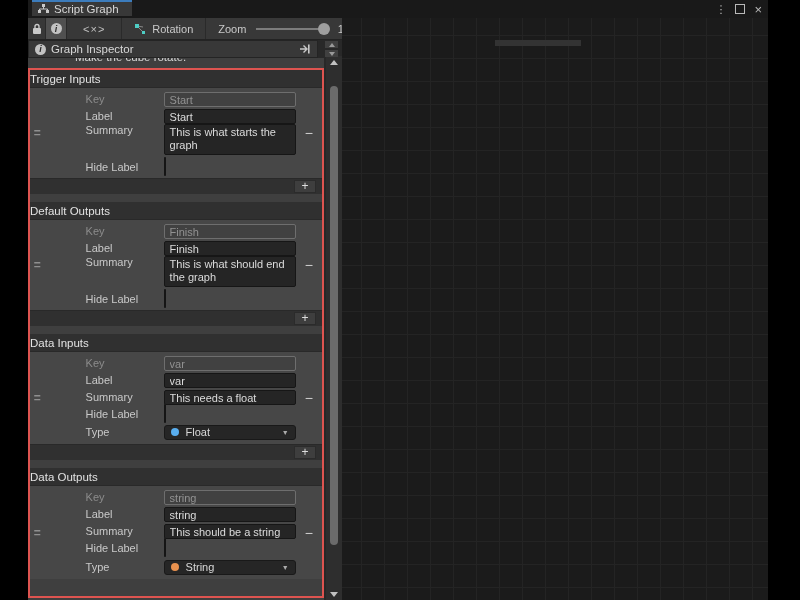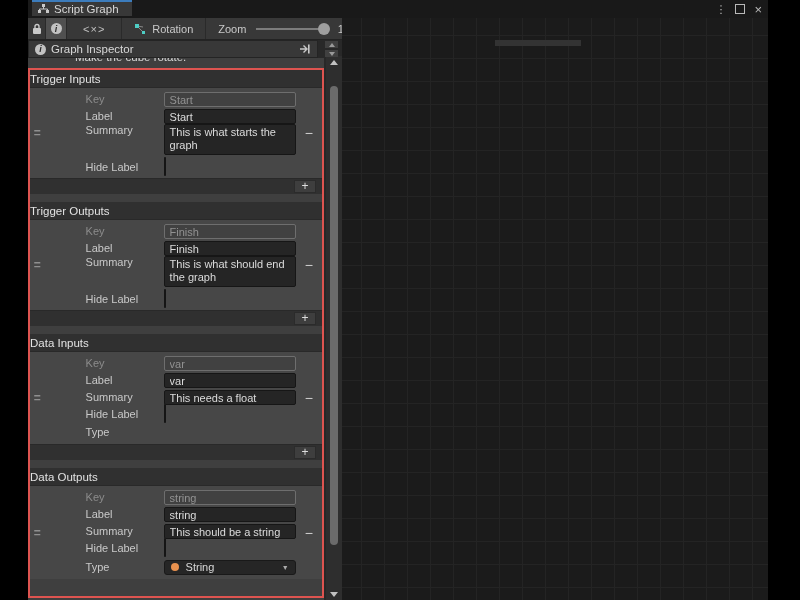--- a/index.html
+++ b/index.html
@@ -231,21 +231,21 @@
             </div>
             <div class="gut-r">−</div>
           </div>
           <div class="sec-footer">
             <div class="add-btn">+</div>
           </div>
         </div>
         <div class="sec-gap"></div>
 
         <div>
-          <div class="sec-header">Trigger Outputs</div>
+          <div class="sec-header">Default Outputs</div>
           <div class="sec-item">
             <div class="gut-l">=</div>
             <div class="rows">
               <div class="row">
                 <span class="rlabel dim">Key</span>
                 <span class="rfield"><input class="inp dis" readonly="" value="Finish" style=""></span>
               </div>
               <div class="row">
                 <span class="rlabel">Label</span>
                 <span class="rfield"><input class="inp" value="Finish" style=""></span>
@@ -283,20 +283,27 @@
               <div class="row">
                 <span class="rlabel">Summary</span>
                 <span class="rfield"><input class="inp" value="This needs a float" style=""></span>
               </div>
               <div class="row">
                 <span class="rlabel">Hide Label</span>
                 <span class="rfield"><span class="checkbox"></span></span>
               </div>
               <div class="row h20">
                 <span class="rlabel">Type</span>
+                <span class="rfield">
+                  <span class="dropdown">
+                    <span class="dot" style="background-color: rgb(89, 174, 239);"></span>
+                    <span>Float</span>
+                    <span class="dd-arrow">▼</span>
+                  </span>
+                </span>
               </div>
             </div>
             <div class="gut-r">−</div>
           </div>
           <div class="sec-footer">
             <div class="add-btn">+</div>
           </div>
         </div>
         <div class="sec-gap"></div>
 

